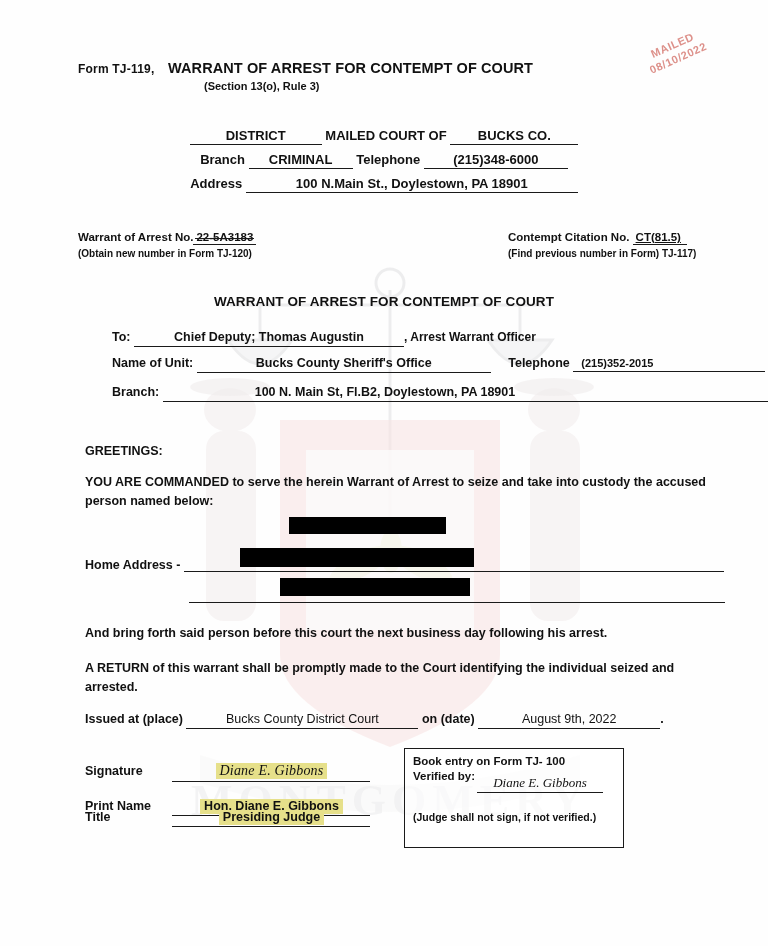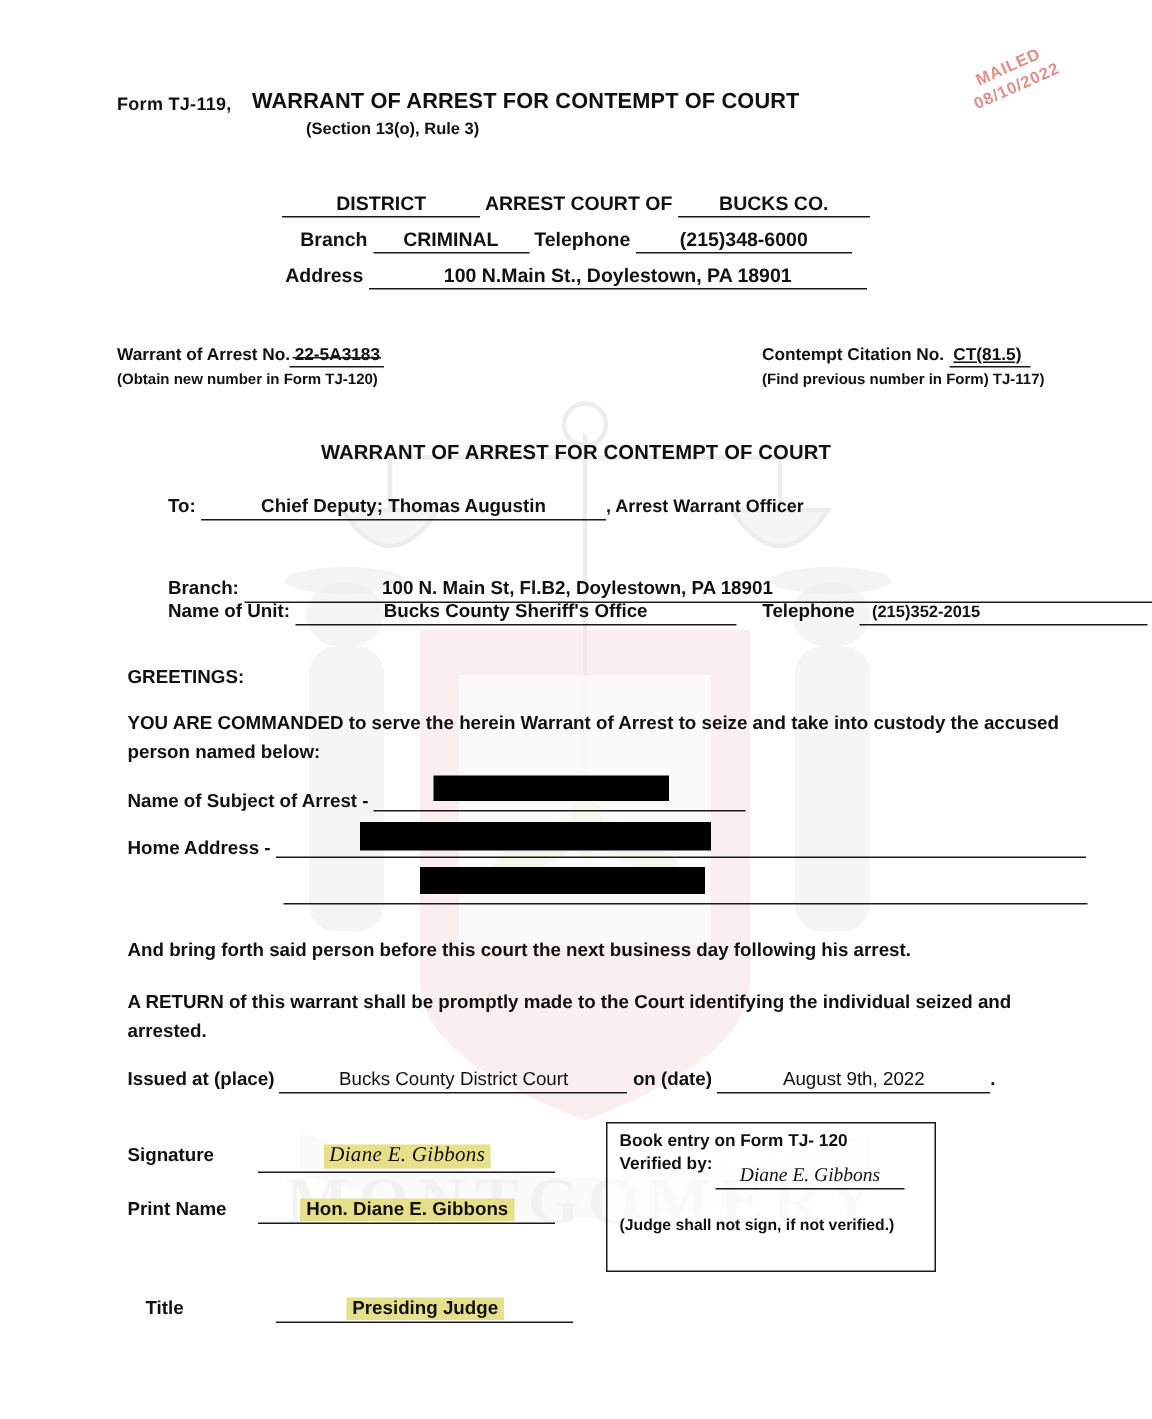--- a/index.html
+++ b/index.html
@@ -196,21 +196,21 @@
     border-bottom: 1.6px solid #1a1a1a;
     text-align: center;
     font-weight: bold;
     padding: 0 6px 2px 6px;
     vertical-align: baseline;
   }
   .r-to   { left: 85px; top: 330px; }
   .r-to .line { min-width: 258px; }
   .r-to .tail { font-weight: bold; font-size: 12px; }
   .r-unit { left: 85px; top: 356px; }
-  .r-unit .line { min-width: 282px; margin-top: 44px; }
+  .r-unit .line { min-width: 282px; }
   .r-unit .tel-lbl { font-weight: bold; padding-left: 14px; }
   .r-unit .tel { min-width: 178px; font-size: 11px; text-align: left; padding-left: 8px; }
   .r-addr { left: 85px; top: 385px; }
   .r-addr .line { min-width: 578px; text-align: left; padding-left: 92px; }
 
   
   .greet { left: 85px; top: 444px; font-size: 12.5px; font-weight: bold; }
   .para {
     font-size: 12.5px;
     font-weight: bold;
@@ -275,21 +275,21 @@
   }
   .hl.script {
     font-family: "Liberation Serif", serif;
     font-style: italic;
     font-size: 14px;
     font-weight: normal;
     letter-spacing: .2px;
   }
   .s-sig   { left: 85px; top: 763px; }
   .s-print { left: 85px; top: 799px; }
-  .s-title { left: 85px; top: 865px; margin-left: 12px; }
+  .s-title { left: 85px; top: 810px; }
 
   
   .book-box {
     left: 404px; top: 748px;
     width: 218px; height: 98px;
     border: 1.6px solid #1a1a1a;
     background: rgba(255,255,255,.55);
     font-size: 11.5px;
     font-weight: bold;
   }
@@ -367,21 +367,21 @@
 
   <div class="content">
 
     <div class="abs form-no">Form TJ-119,</div>
     <div class="abs form-title">WARRANT OF ARREST FOR CONTEMPT OF COURT</div>
     <div class="abs form-sub">(Section 13(o), Rule 3)</div>
 
     <div class="abs court-block">
       <div class="court-line">
         <span class="fill w1">DISTRICT</span>
-        <span class="lbl">ARREST COURT OF</span>
+        <span class="lbl">MAILED COURT OF</span>
         <span class="fill w2">BUCKS CO.</span>
       </div>
       <div class="court-line">
         <span class="lbl">Branch</span>
         <span class="fill w3">CRIMINAL</span>
         <span class="lbl">Telephone</span>
         <span class="fill w4">(215)348-6000</span>
       </div>
       <div class="court-line">
         <span class="lbl">Address</span>
@@ -415,24 +415,20 @@
     </div>
 
     <div class="abs frow r-addr">
       <span class="lbl">Branch:</span>
       <span class="line">100 N. Main St,  Fl.B2, Doylestown,  PA 18901</span>
     </div>
 
     <div class="abs greet">GREETINGS:</div>
     <div class="abs para p-cmd">YOU ARE COMMANDED to serve the herein Warrant of Arrest to seize and take into custody the accused person named below:</div>
 
-    <div class="abs red-row r-name">
-      <span class="lbl">Name of Subject of Arrest -</span>
-      <span class="ul"></span>
-    </div>
     <div class="abs red-row r-home">
       <span class="lbl">Home Address -</span>
       <span class="ul"></span>
     </div>
     <div class="abs red-row r-home2">
       <span class="ul"></span>
     </div>
 
     <div class="bar bar-1"></div>
     <div class="bar bar-2"></div>
@@ -455,21 +451,21 @@
     <div class="abs sig-row s-print">
       <span class="lbl">Print Name</span>
       <span class="line"><span class="hl">Hon. Diane E. Gibbons</span></span>
     </div>
     <div class="abs sig-row s-title">
       <span class="lbl">Title</span>
       <span class="line"><span class="hl">Presiding Judge</span></span>
     </div>
 
     <div class="abs book-box">
-      <div class="book-l1">Book entry on Form TJ- 120</div>
+      <div class="book-l1">Book entry on Form TJ- 100</div>
       <div class="book-l2">Verified by:</div>
       <div class="book-sig">Diane E. Gibbons</div>
       <div class="book-note">(Judge shall not sign, if  not verified.)</div>
     </div>
 
 
   </div>
 </div>
 
 </body></html>

